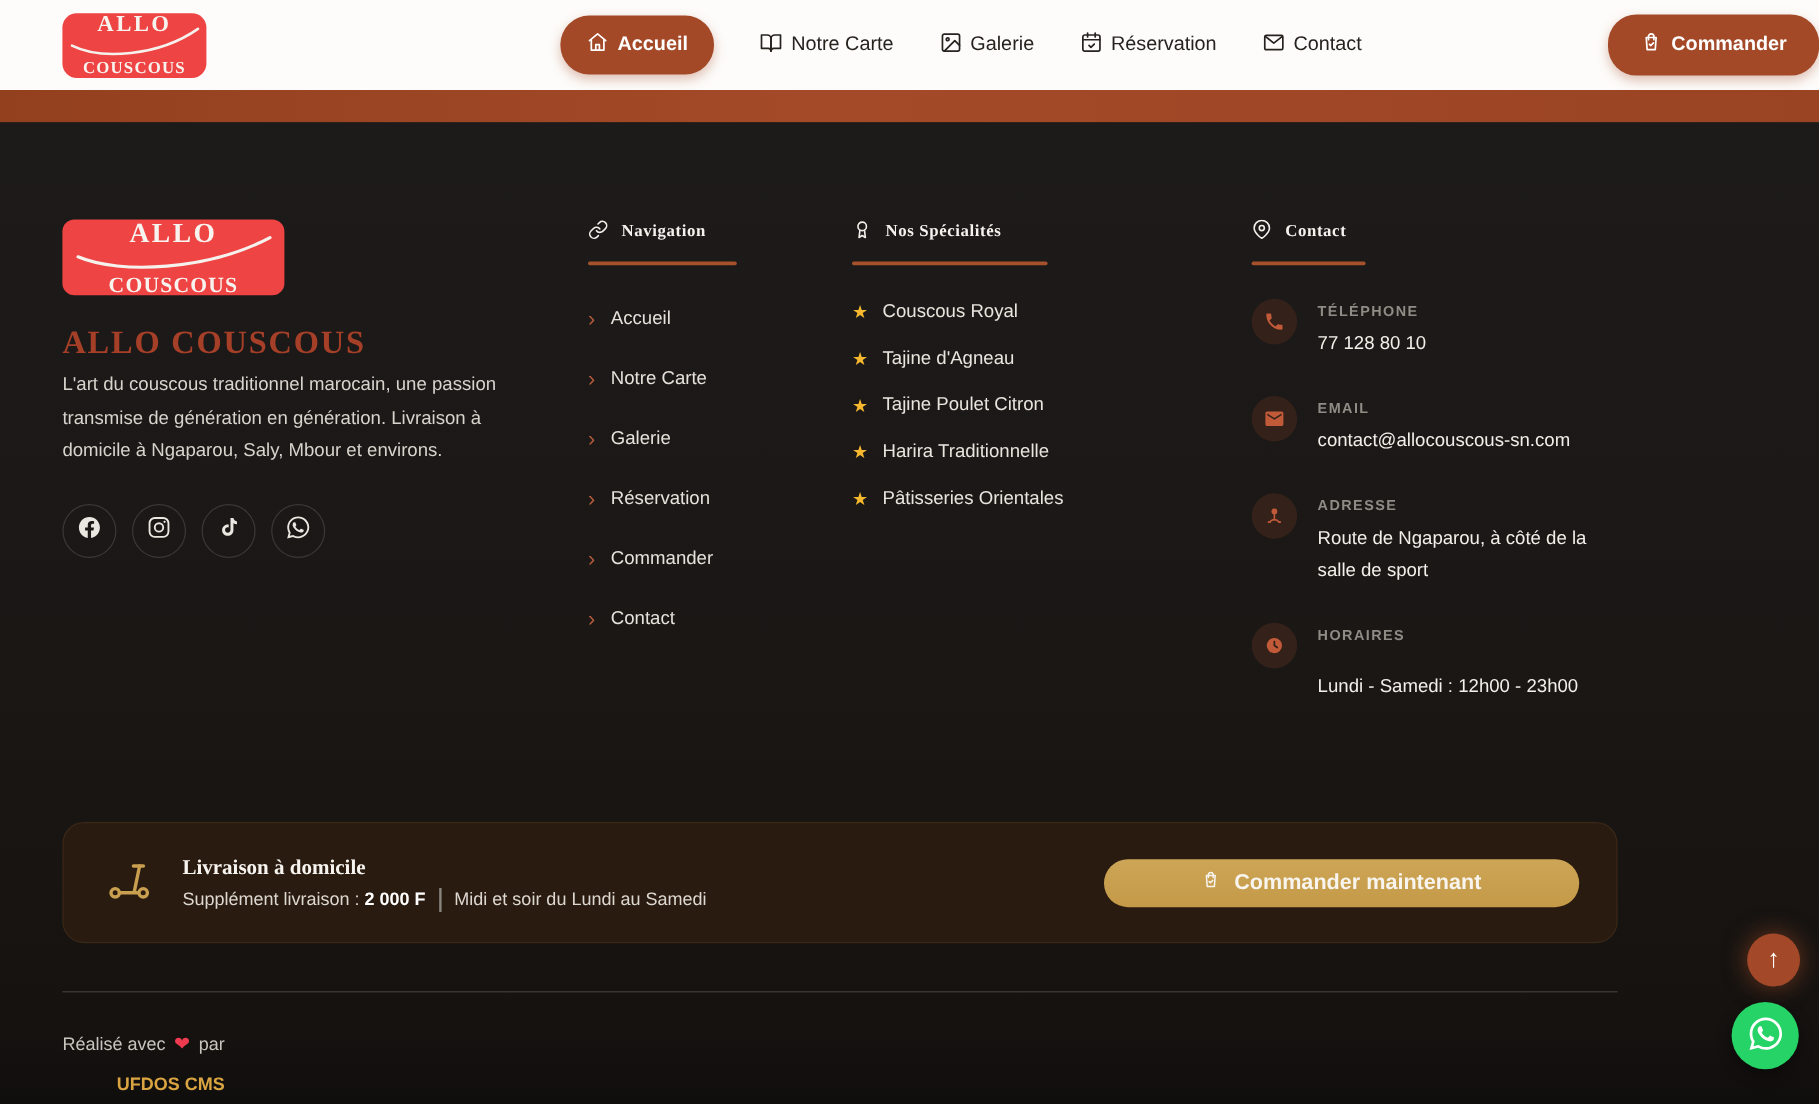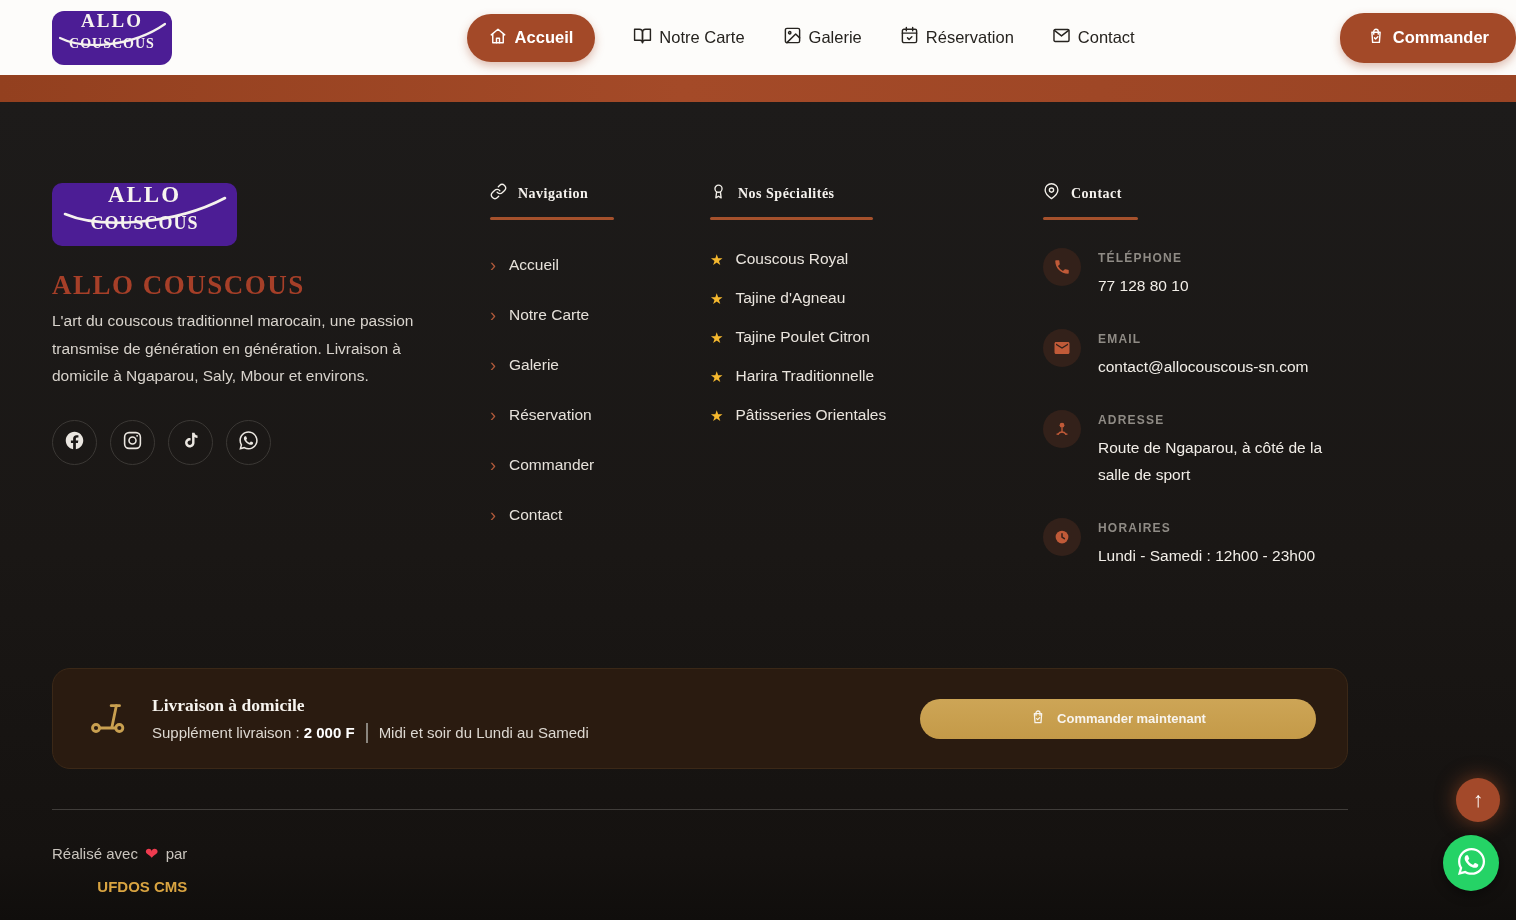--- a/index.html
+++ b/index.html
@@ -1,21 +1,21 @@
 <!DOCTYPE html>
 <html><head>
 <meta charset="utf-8">
 <style>
   * { margin:0; padding:0; box-sizing:border-box; }
   html,body { width:1516px; height:920px; overflow:hidden; }
   body { font-family:"Liberation Sans", sans-serif; background:#141210; position:relative; }
 
   
   .header { height:75px; background:#fdfcfa; display:flex; align-items:center; padding:0 0 0 52px; position:relative; z-index:5; }
-  .logo-box { background:#4c1d95; border-radius:12px; color:#f7f4ef; display:flex; flex-direction:column; align-items:center; justify-content:flex-start; font-family:"Liberation Serif", serif; position:relative; line-height:1; }
+  .logo-box { background:#ef4444; border-radius:12px; color:#f7f4ef; display:flex; flex-direction:column; align-items:center; justify-content:space-between; font-family:"Liberation Serif", serif; position:relative; line-height:1; }
   .logo-box .l1 { letter-spacing:2px; font-weight:bold; }
   .logo-box .l2 { letter-spacing:1px; font-weight:bold; }
   .logo-box svg { position:absolute; left:0; top:0; width:100%; height:100%; }
   .logo-header { width:120px; height:54px; }
   .logo-header .l1 { font-size:19px; margin-bottom:7px; }
   .logo-header .l2 { font-size:14px; }
   .nav { display:flex; align-items:center; gap:38px; margin-left:auto; margin-right:169px; }
   .nav-link { display:flex; align-items:center; gap:7px; font-size:16.5px; color:#26231f; cursor:pointer; white-space:nowrap; }
   .nav-link svg { width:19px; height:19px; stroke:#26231f; fill:none; stroke-width:1.8; stroke-linecap:round; stroke-linejoin:round; }
   .nav-pill { background:#a34928; color:#fff; border:none; border-radius:24px; padding:13px 22px; display:flex; align-items:center; gap:8px; font-size:16.5px; font-weight:bold; cursor:pointer; box-shadow:0 4px 10px rgba(163,73,40,.35); }
@@ -67,21 +67,21 @@
   .c-extra { font-size:15.5px; color:#f5c33b; line-height:27px; }
 
   
   .banner { margin-top:69px; height:101px; background:#2a1b10; border:1px solid #3b2817; border-radius:18px; display:flex; align-items:center; padding:0 31px 0 33px; }
   .banner-ico svg { width:44px; height:40px; stroke:#c9a050; fill:none; stroke-width:1.7; stroke-linecap:round; stroke-linejoin:round; }
   .banner-text { margin-left:22px; }
   .banner-title { font-family:"Liberation Serif", serif; font-weight:bold; font-size:17.5px; color:#f7f4ef; }
   .banner-sub { margin-top:7px; font-size:15px; color:#ddd8d1; display:flex; align-items:center; }
   .banner-sub strong { color:#fff; }
   .vbar { display:inline-block; width:2px; height:20px; background:#8a857e; margin:0 11px; }
-  .gold-btn { margin-left:auto; width:396px; height:40px; border:none; border-radius:20px; background:linear-gradient(180deg,#cda556,#c49a48); color:#f8f4ee; font-size:13px; font-weight:bold; display:flex; align-items:center; justify-content:center; gap:11px; cursor:pointer; }
+  .gold-btn { margin-left:auto; width:396px; height:40px; border:none; border-radius:20px; background:linear-gradient(180deg,#cda556,#c49a48); color:#f8f4ee; font-size:18px; font-weight:bold; display:flex; align-items:center; justify-content:center; gap:11px; cursor:pointer; }
   .gold-btn svg { width:16px; height:16px; stroke:#f8f4ee; fill:none; stroke-width:1.9; stroke-linecap:round; stroke-linejoin:round; }
 
   .divider { margin-top:40px; border-top:1px solid #403d3a; }
 
   .bottom-row { margin-top:27px; display:flex; justify-content:space-between; }
   .copyright { font-size:15px; color:#d2ccc5; align-self:center; margin-top:12px; }
   .copyright strong { color:#eae6e0; }
   .credit { text-align:right; font-size:15px; color:#c9c4bd; line-height:33px; }
   .heart { color:#ef3b4f; font-size:16px; margin:0 3px; }
   .credit-link { display:block; color:#d9a441; font-weight:bold; text-decoration:none; }
@@ -318,21 +318,21 @@
 
           <div class="c-item">
             <div class="c-ico">
                 <svg viewBox="0 0 24 24">
                   <circle cx="12" cy="12" r="8.5" fill="#c05a38"></circle>
                   <path d="M12 7.5V12l3.2 2.2" stroke="#33211a" stroke-width="2" fill="none" stroke-linecap="round"></path>
                 </svg>
               </div>
             <div>
               <div class="c-label">HORAIRES</div>
-              <div class="c-value" style="margin-top:7px">Lundi - Samedi : 12h00 - 23h00</div>
+              <div class="c-value" style="margin-top:23px">Lundi - Samedi : 12h00 - 23h00</div>
             </div>
           </div>
 
         </div>
       </div>
     </div>
 
     <div class="banner">
       <div class="banner-ico">
         <svg viewBox="0 0 24 24">

